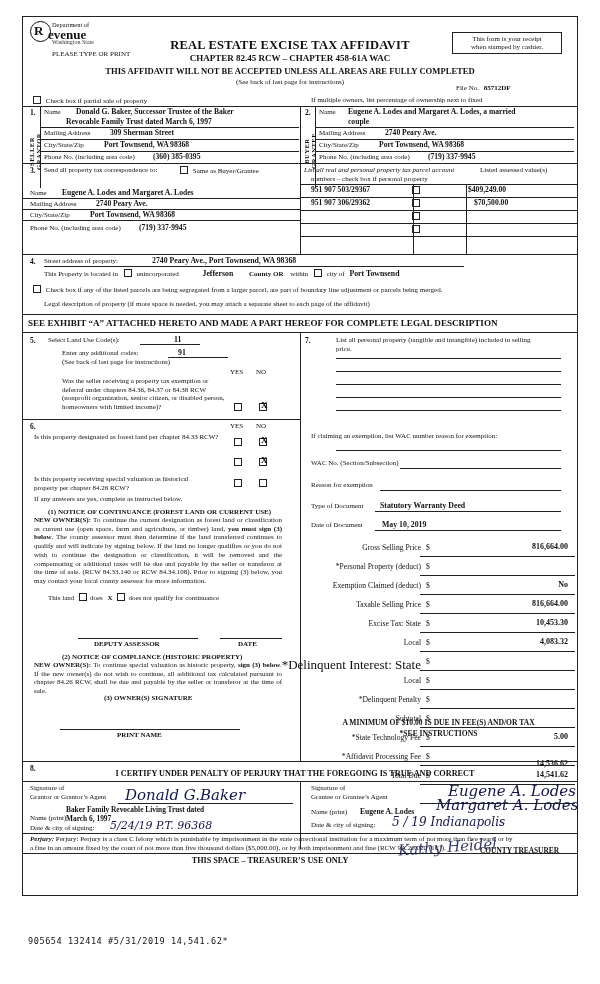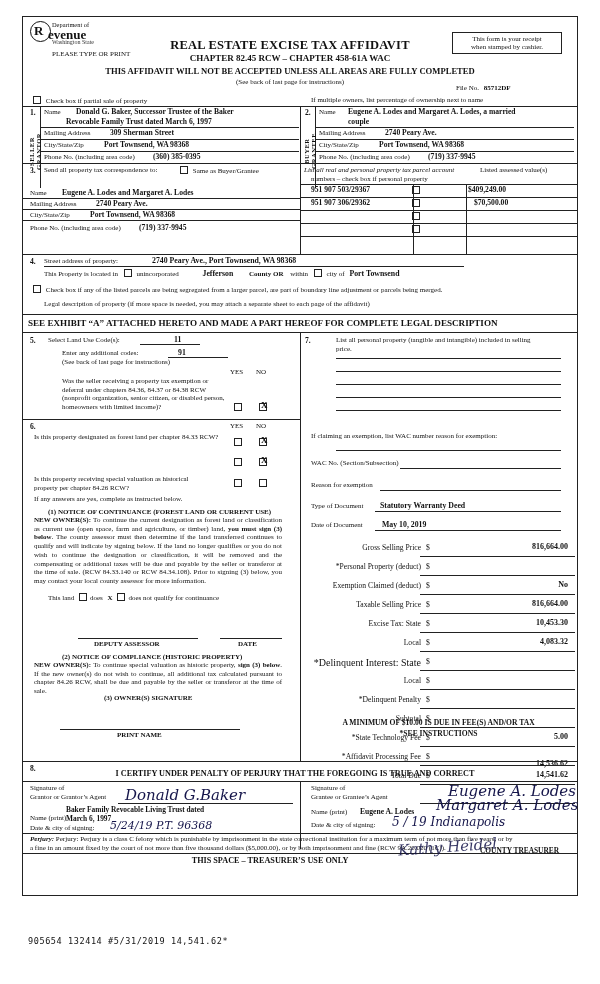--- a/index.html
+++ b/index.html
@@ -76,21 +76,21 @@
     <span>File No.</span>
     <span class="b" style="margin-left:3px;">85712DF</span>
   </div>
 
   <div class="frame"></div>
 
   <div class="abs lbl" style="left:33px; top:96px;">
     <span class="box"></span>
     <span style="margin-left:3px;">Check box if partial sale of property</span>
   </div>
-  <div class="abs lbl" style="left:311px; top:96px;">If multiple owners, list percentage of ownership next to name</div>
+  <div class="abs lbl" style="left:311px; top:96px;">If multiple owners, list percentage of ownership next to fixed</div>
 
   <div class="hline" style="left:23px; top:106px; width:554px;"></div>
   <div class="vline" style="left:300px; top:106px; height:148px;"></div>
 
   <div class="abs num" style="left:30px; top:108px;">1.</div>
   <div class="abs num" style="left:305px; top:108px;">2.</div>
 
   <div class="vline" style="left:40px; top:106px; height:82px;"></div>
   <div class="abs vert" style="left:28px; top:118px; height:66px; width:11px;">SELLER GRANTOR</div>
   <div class="vline" style="left:315px; top:106px; height:82px;"></div>
@@ -347,21 +347,21 @@
       <div class="abs b" style="left:190px; top:2px; font-size:8px; width:78px; text-align:right;">10,453.30</div>
       <div class="hline" style="left:120px; top:16px; width:155px;"></div>
     </div>
     <div style="position:relative; height:19px;">
       <div class="abs" style="right:156px; top:3px; font-size:7.6px; white-space:nowrap;">Local</div>
       <div class="abs" style="left:126px; top:3px; font-size:7.6px;">$</div>
       <div class="abs b" style="left:190px; top:2px; font-size:8px; width:78px; text-align:right;">4,083.32</div>
       <div class="hline" style="left:120px; top:16px; width:155px;"></div>
     </div>
     <div style="position:relative; height:19px;">
-      <div class="abs" style="right:156px; top:3px; font-size:10px; white-space:nowrap;">*Delinquent Interest:  State</div>
+      <div class="abs" style="right:156px; top:3px; font-size:13px; white-space:nowrap;">*Delinquent Interest:  State</div>
       <div class="abs" style="left:126px; top:3px; font-size:7.6px;">$</div>
       <div class="abs b" style="left:190px; top:2px; font-size:8px; width:78px; text-align:right;"></div>
       <div class="hline" style="left:120px; top:16px; width:155px;"></div>
     </div>
     <div style="position:relative; height:19px;">
       <div class="abs" style="right:156px; top:3px; font-size:7.6px; white-space:nowrap;">Local</div>
       <div class="abs" style="left:126px; top:3px; font-size:7.6px;">$</div>
       <div class="abs b" style="left:190px; top:2px; font-size:8px; width:78px; text-align:right;"></div>
       <div class="hline" style="left:120px; top:16px; width:155px;"></div>
     </div>

